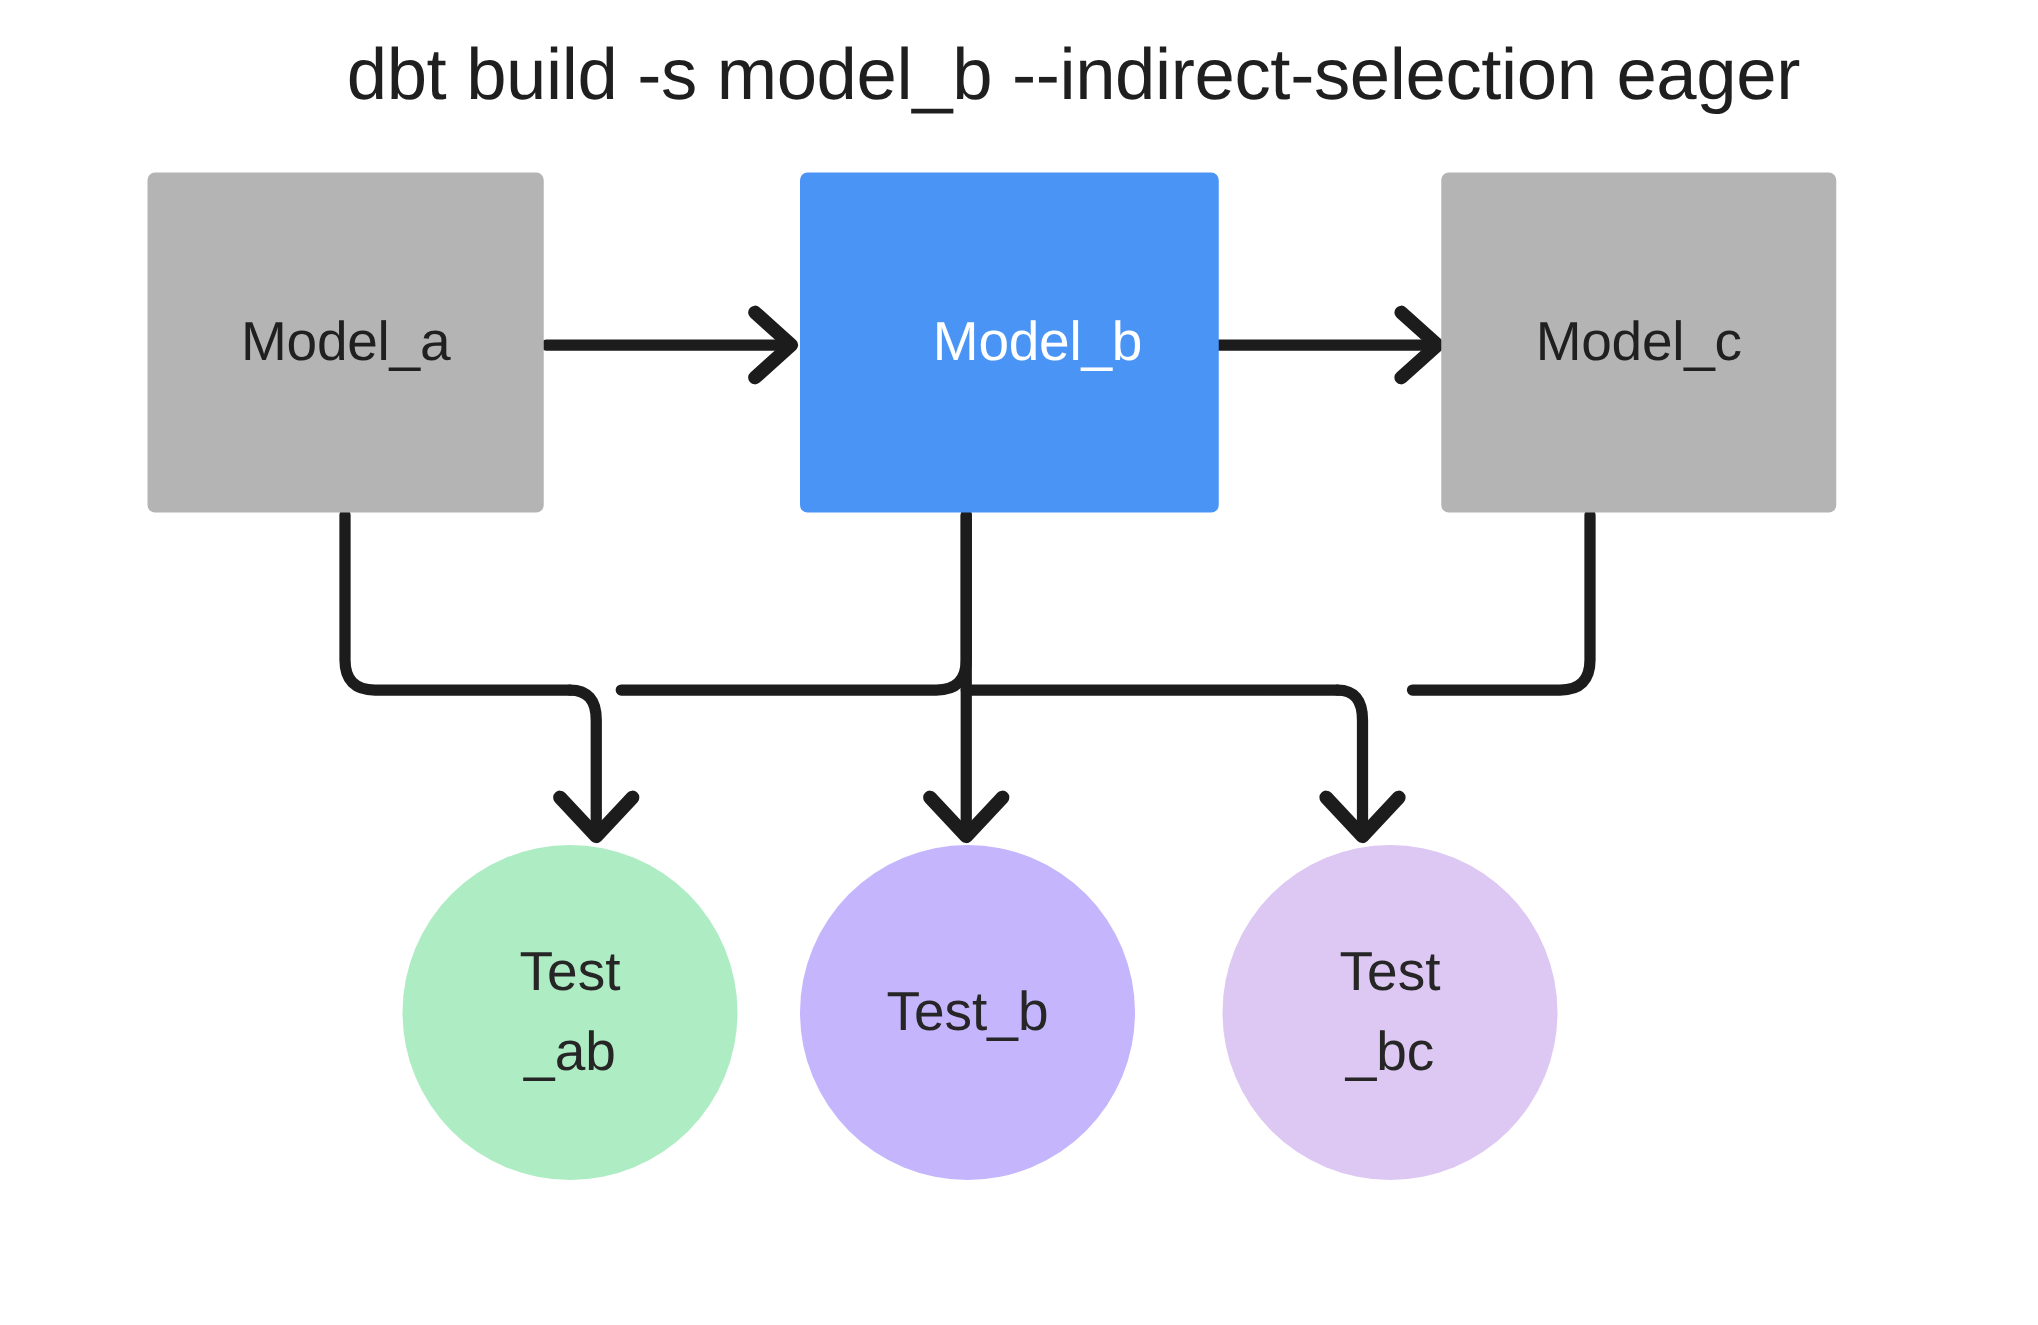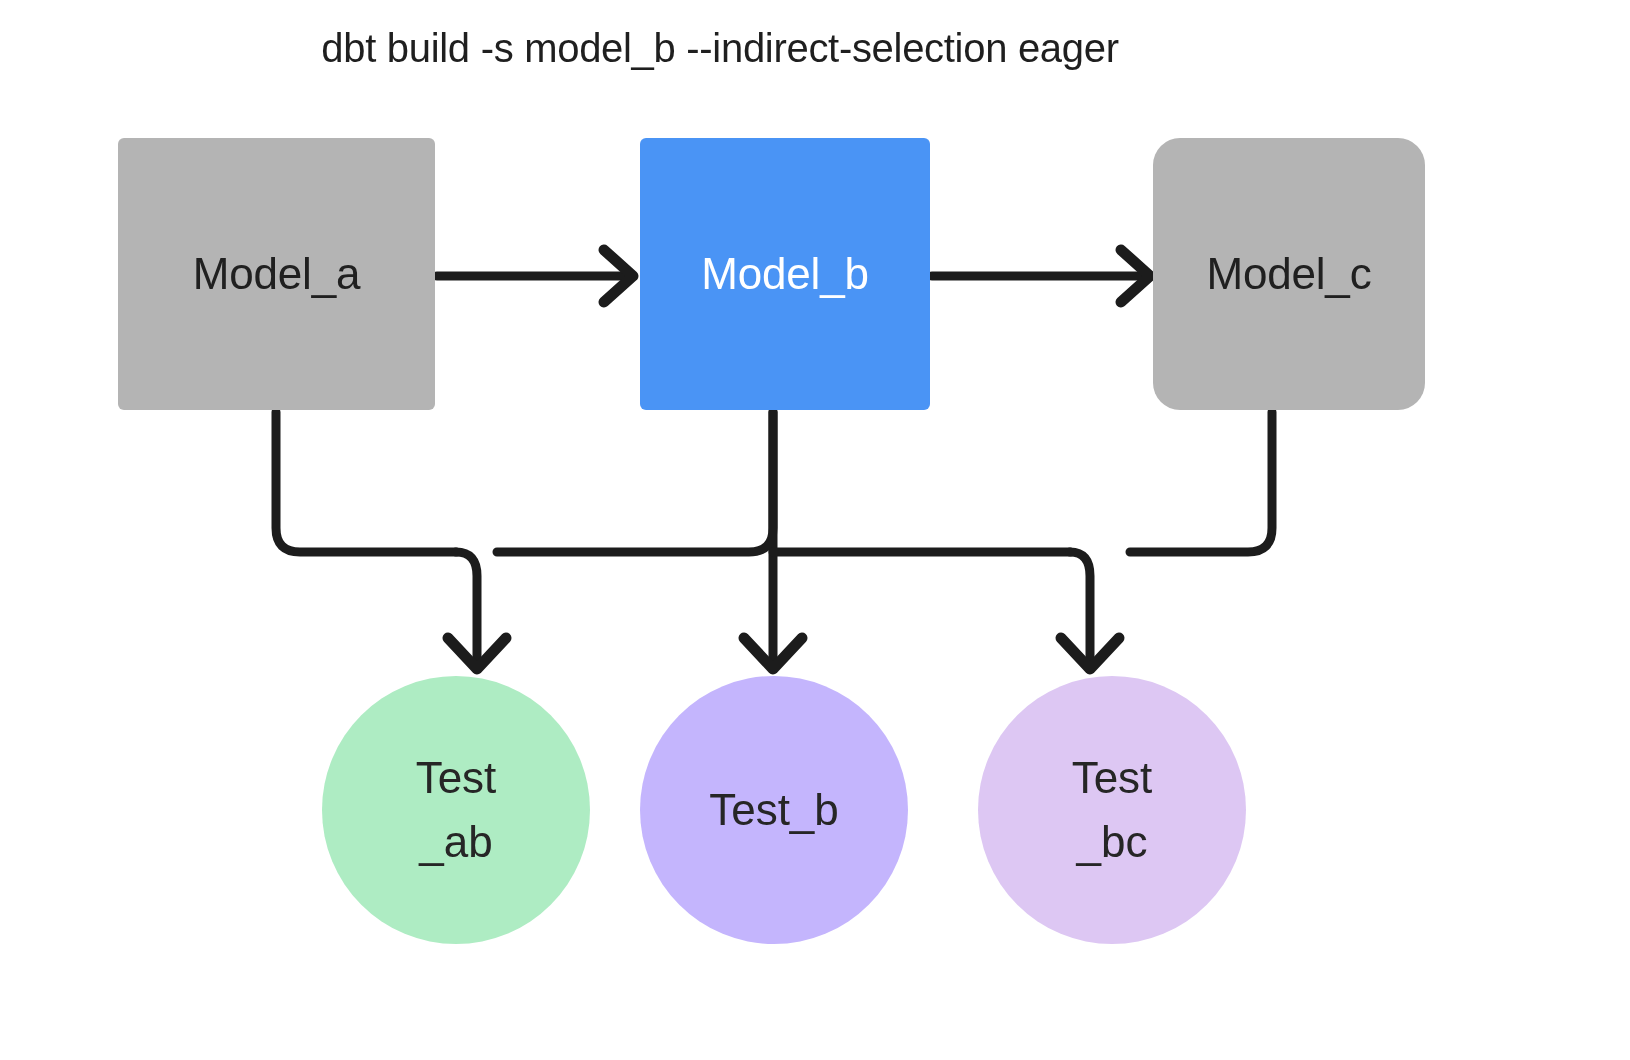--- a/index.html
+++ b/index.html
@@ -18,22 +18,22 @@
     position: relative;
     width: 1630px;
     height: 1060px;
     background: #ffffff;
   }
   #title {
     position: absolute;
     left: 0;
     top: 26px;
     width: 1440px;
-    text-align: center;
-    font-size: 40px;
+    text-align: right;
+    font-size: 58px;
     font-weight: 400;
     color: #1f1f1f;
     letter-spacing: -0.3px;
     white-space: nowrap;
   }
   .node-box {
     position: absolute;
     border-radius: 6px;
     display: flex;
     align-items: center;
@@ -50,29 +50,29 @@
     color: #202020;
     justify-content: center;
   }
   #model-b {
     left: 640px;
     top: 138px;
     width: 290px;
     height: 272px;
     background: #4a94f5;
     color: #ffffff;
+    padding-left: 45px;
   }
   #model-c {
     left: 1153px;
     top: 138px;
-    width: 272px;
+    width: 316px;
     height: 272px;
     background: #b4b4b4;
     color: #202020;
-    border-radius: 27px;
   }
   .node-circle {
     position: absolute;
     border-radius: 50%;
     display: flex;
     flex-direction: column;
     align-items: center;
     justify-content: center;
     font-size: 44px;
     line-height: 1.45;

